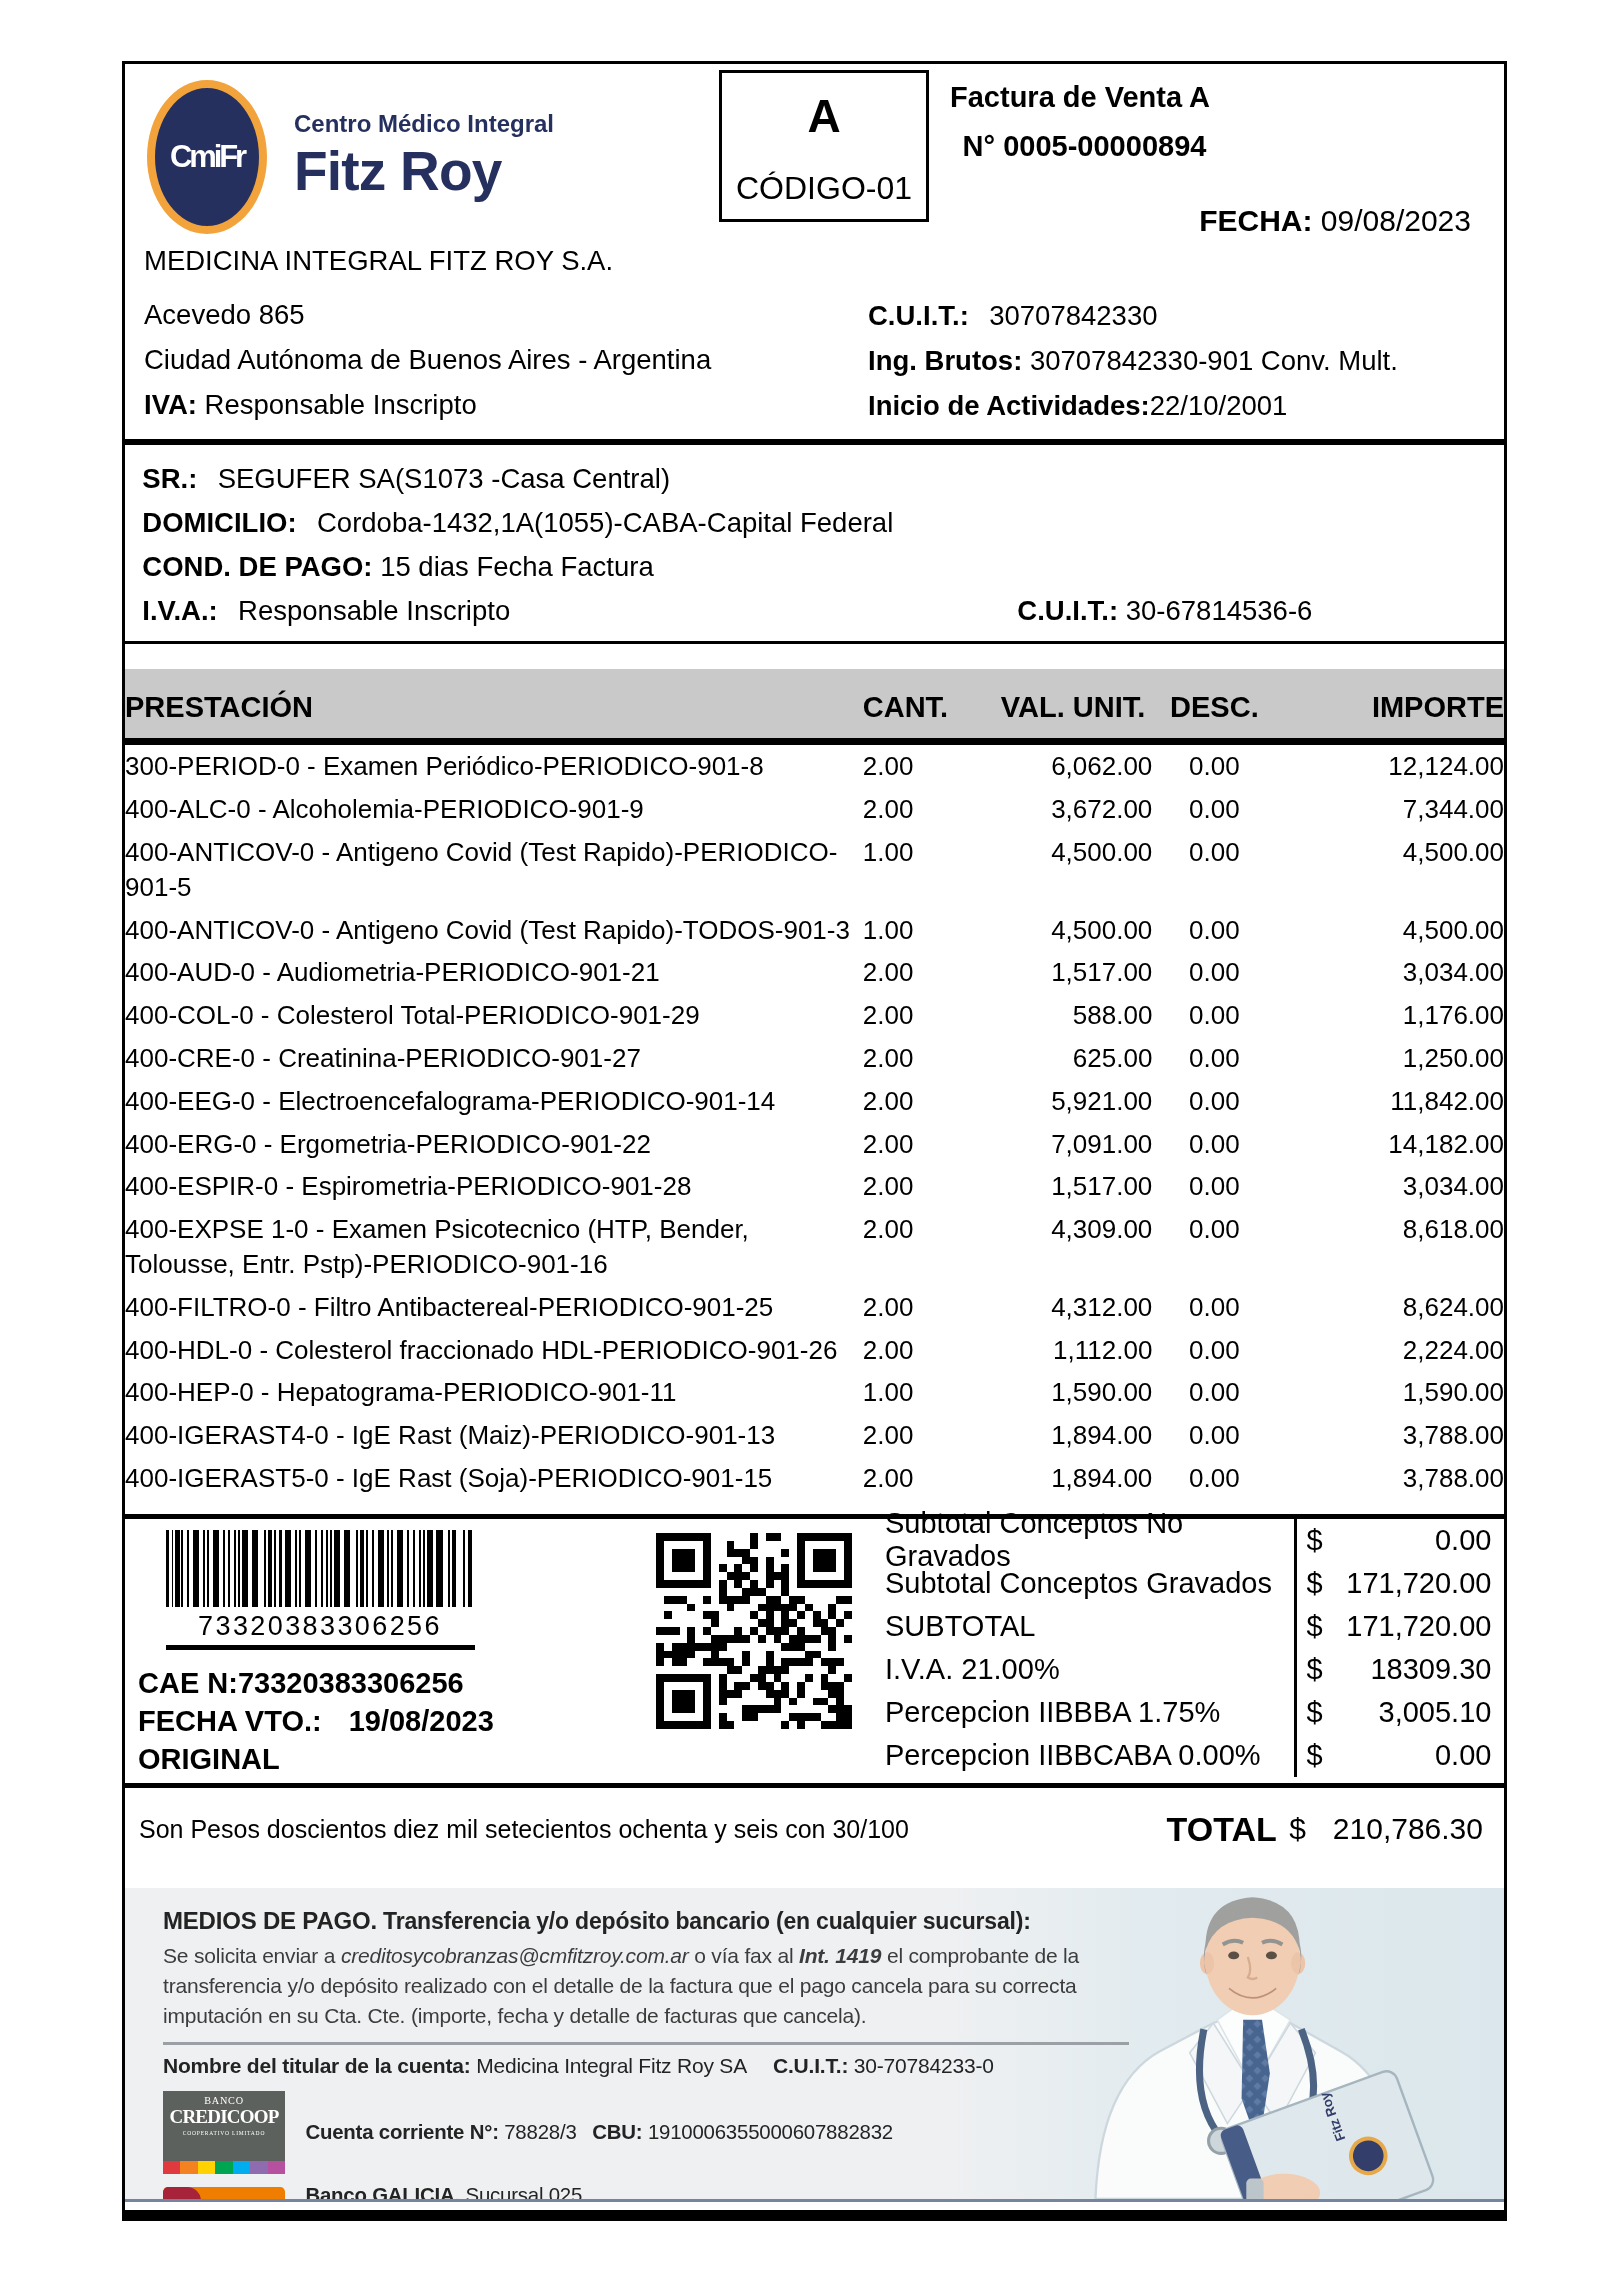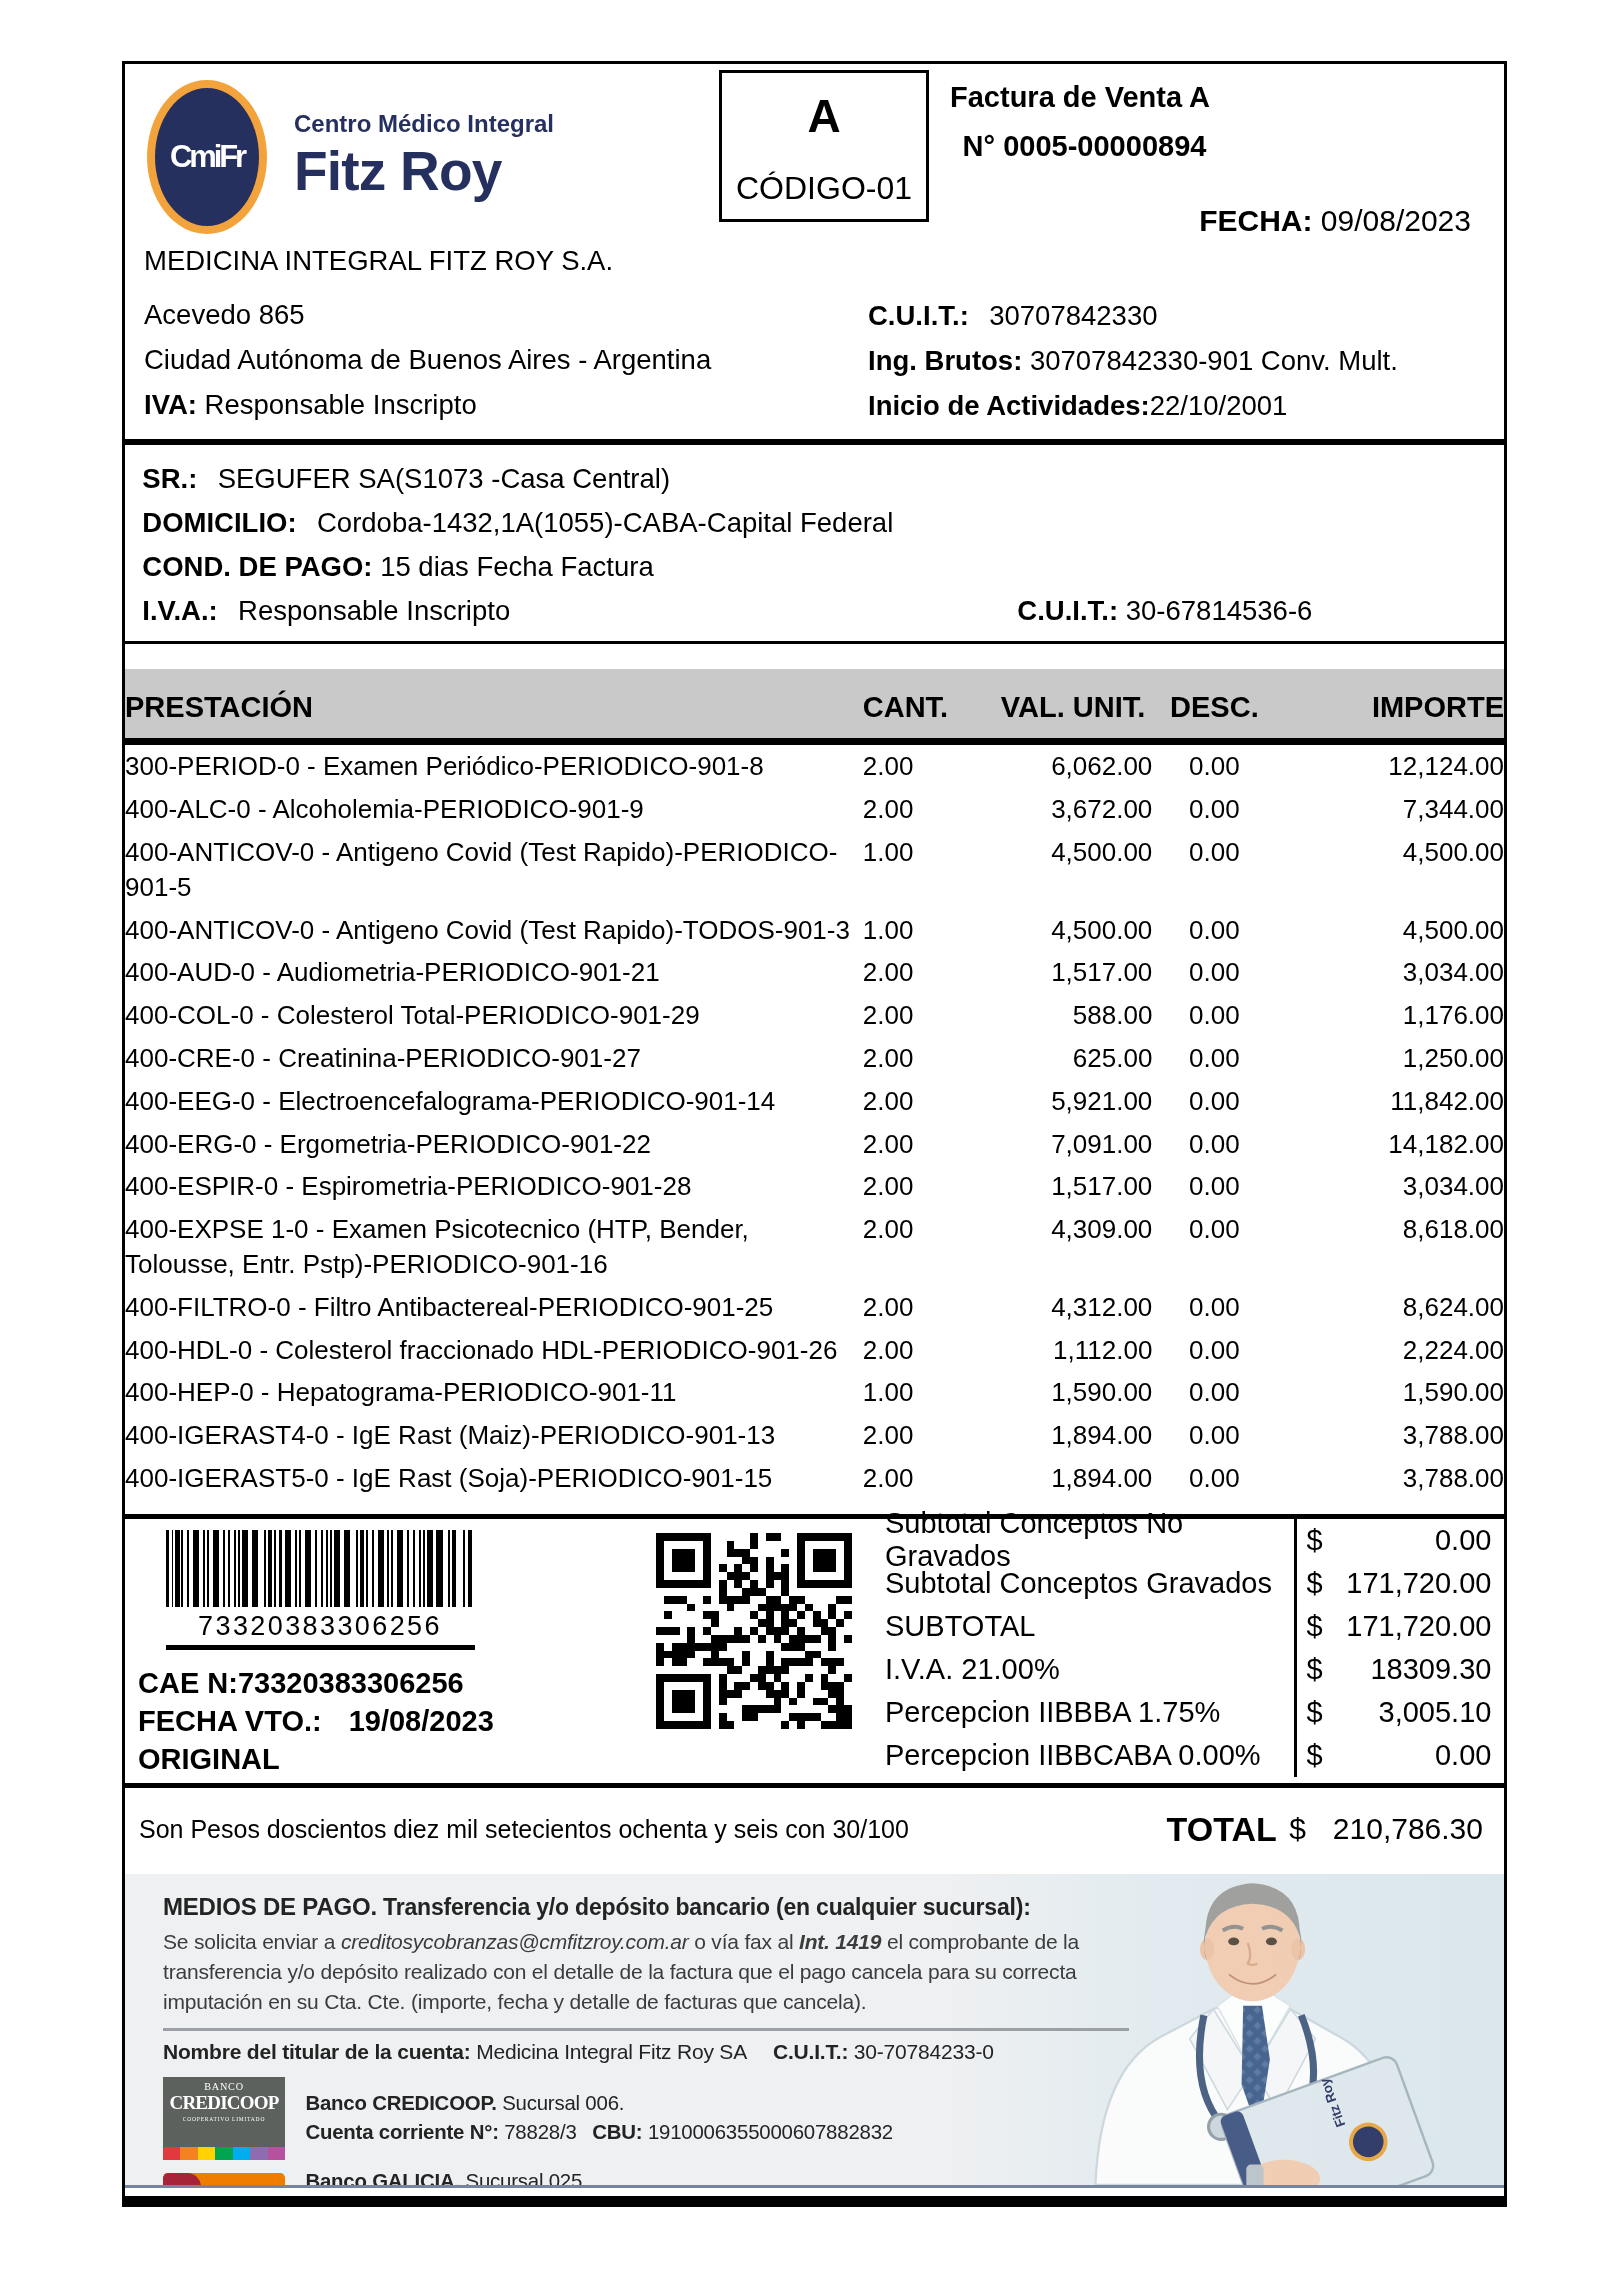--- a/index.html
+++ b/index.html
@@ -63,21 +63,21 @@
   .vto-gap{display:inline-block;width:27px;}
   .qr-block{width:210px;padding-top:14px;}
   .sum-block{flex:1;display:flex;flex-direction:column;}
   .sum-row{display:flex;align-items:center;height:43px;font-size:29px;}
   .sum-label{flex:1;padding-left:19px;}
   .sum-val-cell{width:210px;border-left:3.9px solid #000;height:100%;display:flex;align-items:center;box-sizing:border-box;padding:0 12.6px 0 9.4px;}
   .sum-cur{flex:1;}
   .sum-val{text-align:right;}
 
   
-  .total-band{position:relative;height:86px;}
+  .total-band{position:relative;height:100px;}
   .amount-words{position:absolute;left:14px;top:27px;font-size:25px;}
   .total-right{position:absolute;right:21px;top:22px;display:flex;align-items:center;margin-left:16px;}
   .total-label{font-size:34px;font-weight:bold;}
   .total-cur{font-size:30px;margin-left:12.6px;}
   .total-value{font-size:30px;min-width:177px;text-align:right;}
 
   
   .footer-panel{position:relative;height:311px;background:#eef0f2;border-bottom:3.9px solid #76849f;margin-bottom:7.9px;overflow:hidden;color:#232323;letter-spacing:-0.2px;}
   .doctor-wrap{position:absolute;right:0;top:0;width:550px;height:100%;}
   .pay-content{position:absolute;left:38px;top:19px;width:966px;}
@@ -809,21 +809,20 @@
                 <span style="background:#e03a3e"></span>
                   <span style="background:#f58220"></span>
                   <span style="background:#ffd200"></span>
                   <span style="background:#00a551"></span>
                   <span style="background:#00aeef"></span>
                   <span style="background:#8e6caf"></span>
                   <span style="background:#b6519f"></span>
               </div>
             </div>
             <div class="bank-text">
-              <div><span class="b">Banco CREDICOOP.</span> <span>Sucursal 006.</span></div>
               <div><span class="b">Cuenta corriente N°:</span> <span>78828/3</span><span class="sp" style="display:inline-block;width:15.7px"></span><span class="b">CBU:</span> <span>1910006355000607882832</span></div>
             </div>
           </div>
 
           <div class="bank-row">
             <div class="galicia-logo">
               <div class="ga-sym">†</div>
               <div class="ga-text">Galicia</div>
             </div>
             <div class="bank-text">

